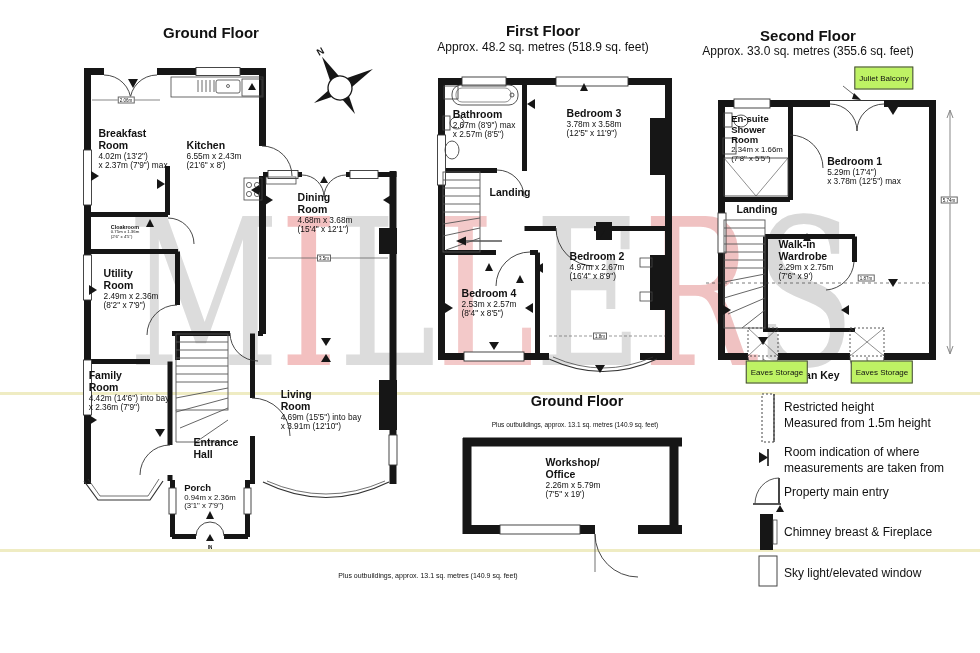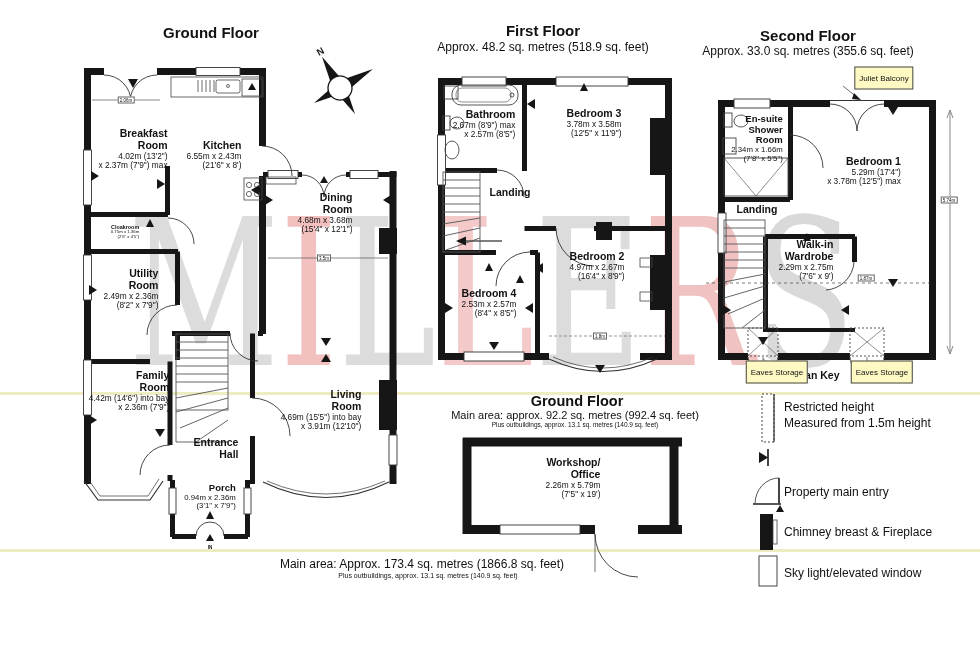--- a/index.html
+++ b/index.html
@@ -6,28 +6,28 @@
   html,body{width:980px;height:653px}
   body{background:#fff;font-family:"Liberation Sans",sans-serif;position:relative;overflow:hidden;color:#111}
   #canvas{position:absolute;inset:0}
   .hl{position:absolute;left:0;width:980px;height:3px;background:#efecc3;z-index:1}
   #watermark{position:absolute;left:128px;top:192px;width:690px;display:flex;justify-content:space-between;
     font-family:"DejaVu Serif",serif;font-size:148px;line-height:1;transform:scaleY(1.38);transform-origin:left top;
     z-index:1;user-select:none;white-space:nowrap}
   svg.plan{position:absolute;left:0;top:0;z-index:3}
   .ftitle{position:absolute;transform:translateX(-50%);font-weight:bold;font-size:15px;z-index:5;white-space:nowrap}
   .fsub{position:absolute;transform:translateX(-50%);font-size:12px;z-index:5;white-space:nowrap}
-  .rl{position:absolute;transform:translate(-50%,-50%);text-align:right;line-height:1.12;z-index:5;white-space:nowrap}
+  .rl{position:absolute;transform:translate(-50%,-50%);text-align:left;line-height:1.12;z-index:5;white-space:nowrap}
   .rl .n{font-weight:bold;font-size:10.5px;white-space:pre-line}
   .rl .d{font-size:8.3px}
   .rl.small .n{font-size:5.4px}
   .rl.small .d{font-size:4.3px}
   .rl.mid .n{font-size:9.5px}
   .rl.mid .d{font-size:7.8px}
-  .boxlbl{position:absolute;transform:translate(-50%,-50%);border:1px solid #444;background:#fef9c3;
+  .boxlbl{position:absolute;transform:translate(-50%,-50%);border:1px solid #444;background:#bef264;
     font-size:8px;padding:6px 4px;z-index:6;white-space:nowrap}
   .dimlbl{position:absolute;transform:translate(-50%,-50%);border:0.5px solid #666;background:#fff;
     font-size:4.5px;padding:0 1px;z-index:6;white-space:nowrap}
   .keyhead{position:absolute;font-weight:bold;font-size:10.5px;z-index:5}
   .keytext{position:absolute;font-size:12px;line-height:1.3;white-space:pre-line;z-index:5}
   .foot{position:absolute;transform:translateX(-50%);z-index:5;white-space:nowrap;text-align:center}
   #foot-main{font-size:12px}
   #foot-sub{font-size:7px}
   #foot-total{font-size:17px}
   #foot-disc{font-size:9.5px}
@@ -54,21 +54,20 @@
       <span style="color: rgb(217, 217, 217);">S</span>
     </div>
 
   <div class="ftitle" style="left:211px;top:24px">Ground Floor</div>
   <div class="ftitle" style="left:543px;top:22px">First Floor</div>
   <div class="fsub" style="left:543px;top:40px">Approx. 48.2 sq. metres (518.9 sq. feet)</div>
   <div class="ftitle" style="left:808px;top:27px">Second Floor</div>
   <div class="fsub" style="left:808px;top:44px">Approx. 33.0 sq. metres (355.6 sq. feet)</div>
 
   <div class="foot" id="sec-head" style="left:577px;top:393px">Ground Floor</div>
-  <div class="foot" id="sec-line1" style="left:575px;top:409px">Main area: approx. 92.2 sq. metres (992.4 sq. feet)</div>
   <div class="foot" id="sec-line2" style="left:575px;top:421px">Plus outbuildings, approx. 13.1 sq. metres (140.9 sq. feet)</div>
 
   <svg class="plan" width="980" height="653" viewBox="0 0 980 653">
 
     <g>
       <g stroke="#161616" stroke-width="7" fill="none">
         <path d="M87.5,68 V484"></path>
         <path d="M84,71.5 H104 M157,71.5 H266"></path>
         <path d="M262.5,71.5 V146 M262.5,176 V334"></path>
         <path d="M393,171 V484"></path>
@@ -459,20 +458,21 @@
 
   <div class="dimlbl" style="left:126px;top:100px">2.06m</div>
   <div class="dimlbl" style="left:324px;top:258px">3.5m</div>
   <div class="dimlbl" style="left:600px;top:336px">1.8m</div>
   <div class="dimlbl" style="left:866px;top:278px">1.87m</div>
   <div class="dimlbl" style="left:949px;top:200px">5.74m</div>
 
   <div class="keyhead" style="left:766px;top:369px">Floor Plan Key</div>
   <div class="keytext" style="left:784px;top:400px">Restricted height
 Measured from 1.5m height</div>
+  <div class="keytext" style="left:784px;top:445px">Room indication of where
+measurements are taken from</div>
   <div class="keytext" style="left:784px;top:485px">Property main entry</div>
   <div class="keytext" style="left:784px;top:525px">Chimney breast &amp; Fireplace</div>
   <div class="keytext" style="left:784px;top:566px">Sky light/elevated window</div>
 
-  <div class="foot" id="foot-main" style="left:422px;top:557px">Main area: Approx. 173.4 sq. metres (1866.8 sq. feet)</div>
   <div class="foot" id="foot-sub" style="left:428px;top:572px">Plus outbuildings, approx. 13.1 sq. metres (140.9 sq. feet)</div>
 
 </div>
 
 </body></html>

